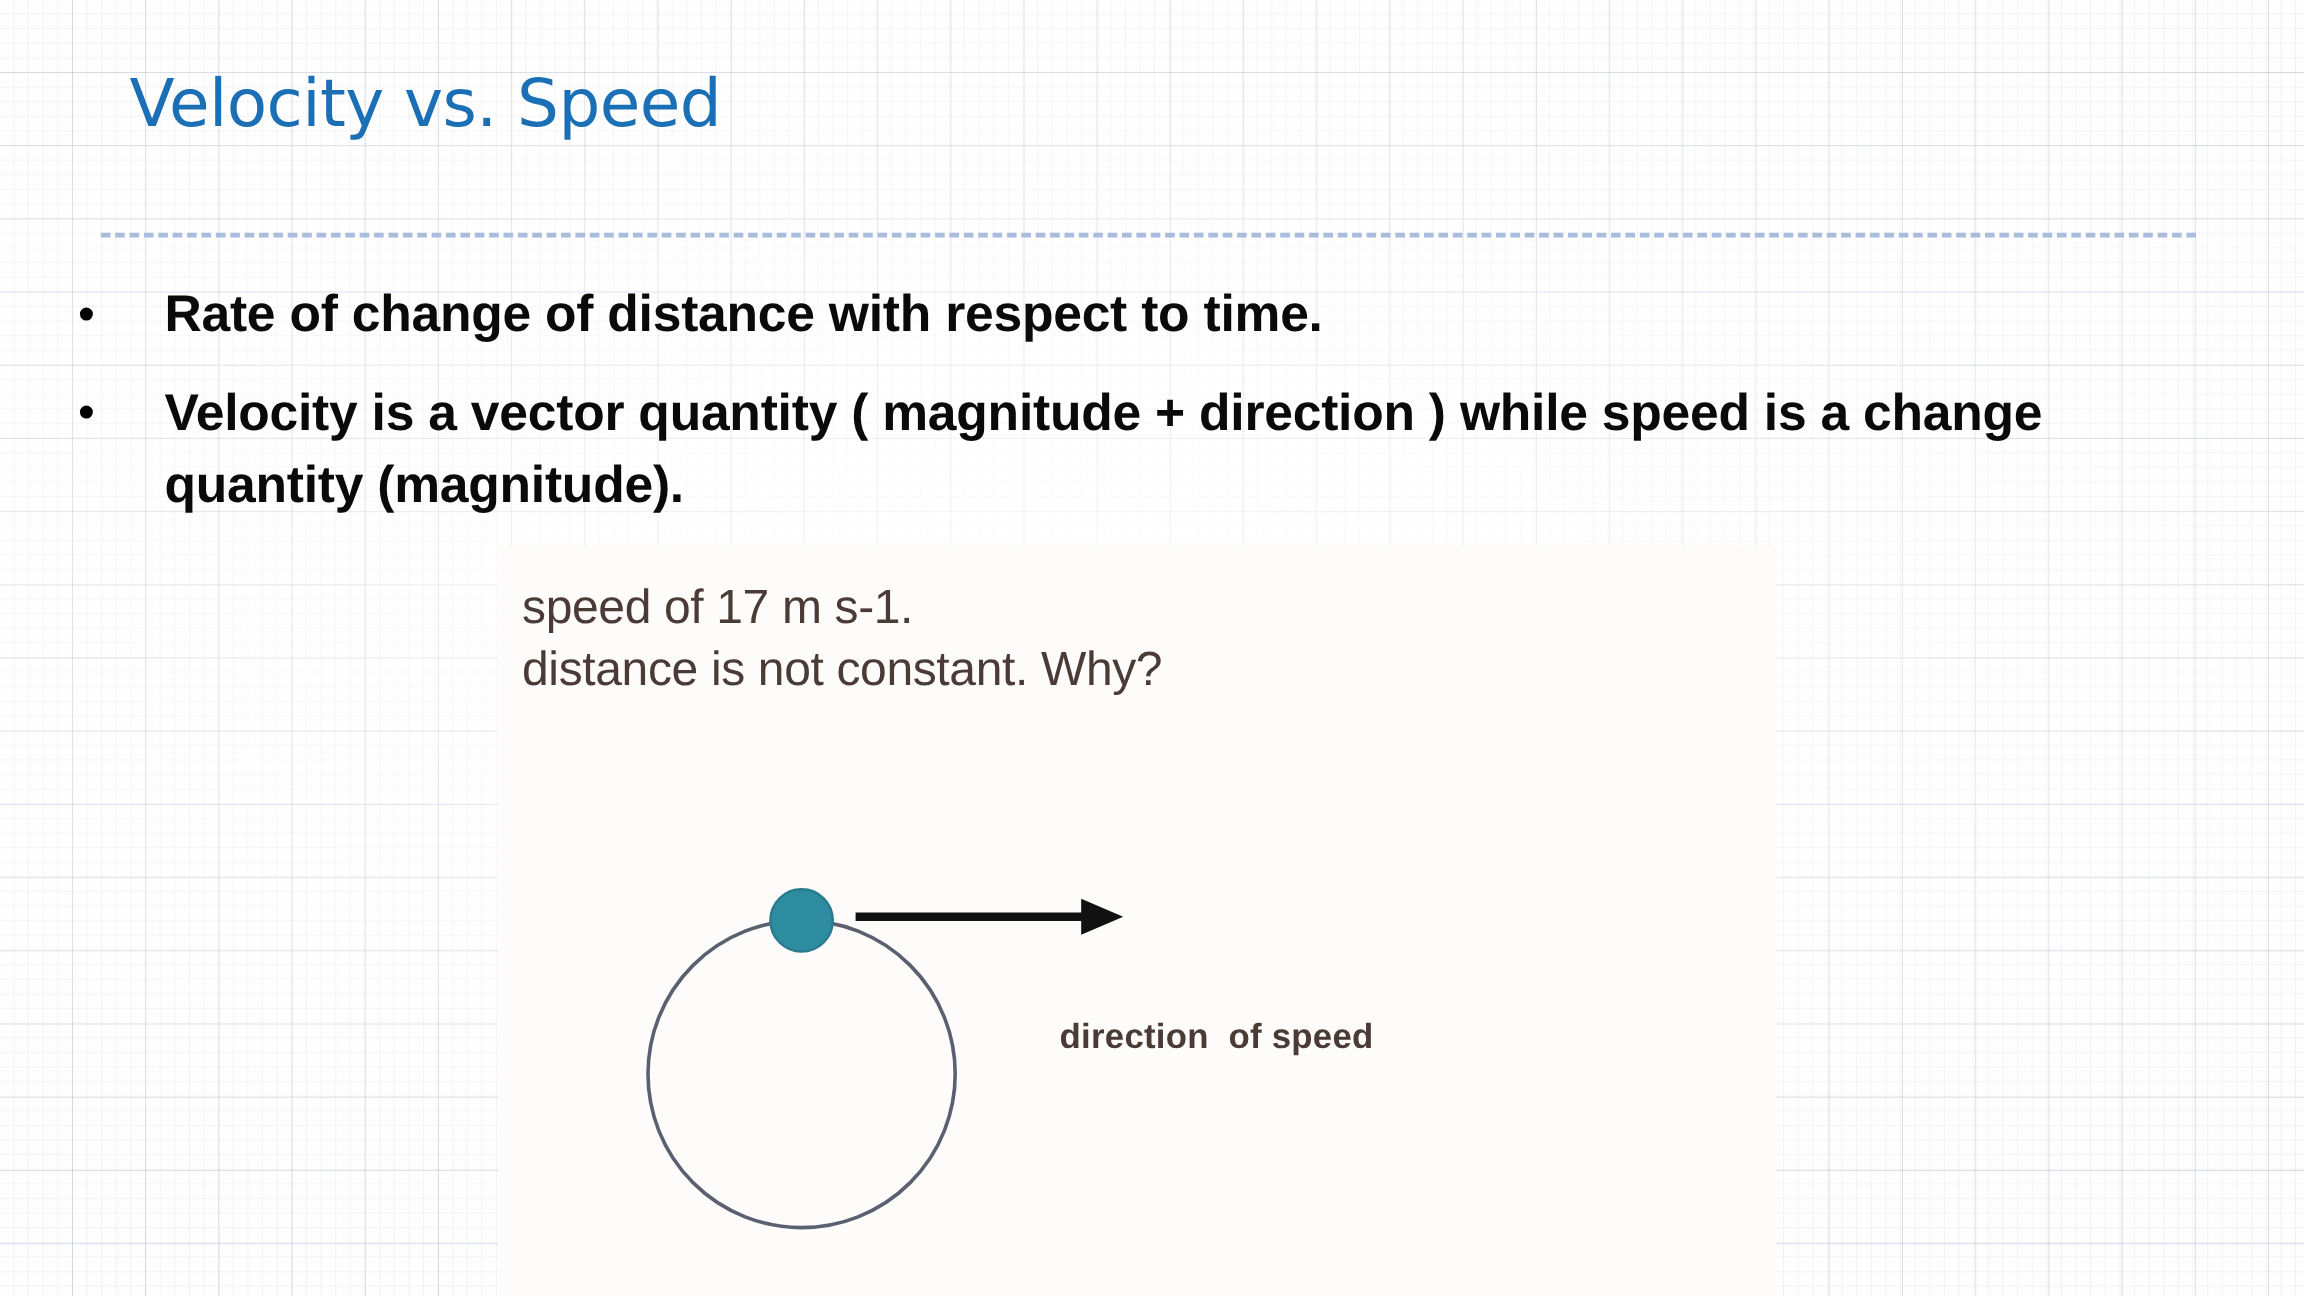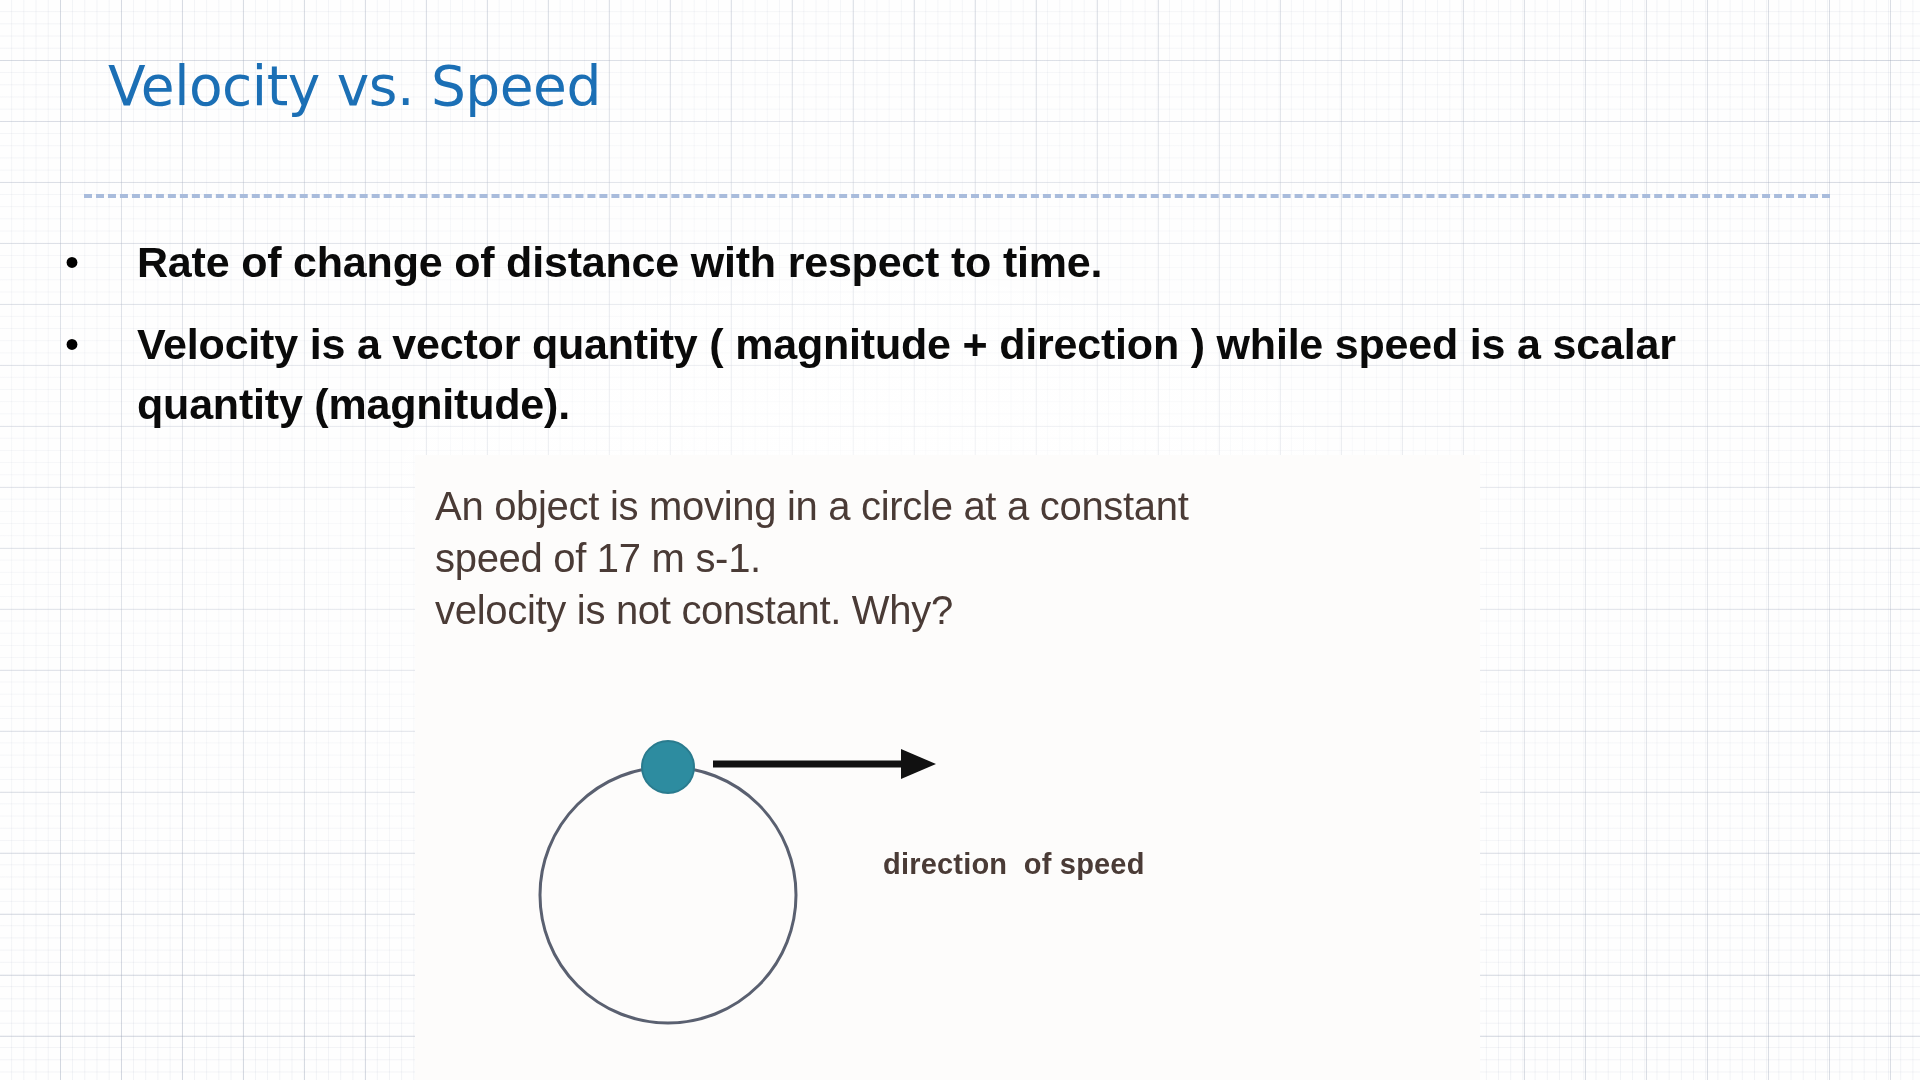--- a/index.html
+++ b/index.html
@@ -163,31 +163,30 @@
 
   <div id="bullet-list">
 
     <div class="bullet-row">
       <span class="bullet-marker">•</span>
       <span class="bullet-text">Rate of change of distance with respect to time.</span>
     </div>
 
     <div class="bullet-row">
       <span class="bullet-marker">•</span>
-      <span class="bullet-text">Velocity is a vector quantity ( magnitude + direction ) while speed is a scalar quantity (magnitude).</span>
+      <span class="bullet-text">Velocity is a vector quantity ( magnitude + direction ) while speed is a change quantity (magnitude).</span>
     </div>
 
   </div>
 
   <div id="embedded-figure">
 
     <div id="figure-text">
-      <div class="fig-line">An object is moving in a circle at a constant</div>
       <div class="fig-line">speed of 17 m s-1.</div>
-      <div class="fig-line">velocity is not constant. Why?</div>
+      <div class="fig-line">distance is not constant. Why?</div>
     </div>
 
     <div id="diagram">
       <svg width="1065" height="450" viewBox="0 0 1065 450">
 
         <circle cx="253" cy="265" r="128" fill="none" stroke="#5A6070" stroke-width="3"></circle>
 
         <circle cx="253" cy="137" r="26" fill="#2D8CA0" stroke="#2A7B8E" stroke-width="2"></circle>
 
         <line x1="298" y1="134" x2="488" y2="134" stroke="#111111" stroke-width="7"></line>

